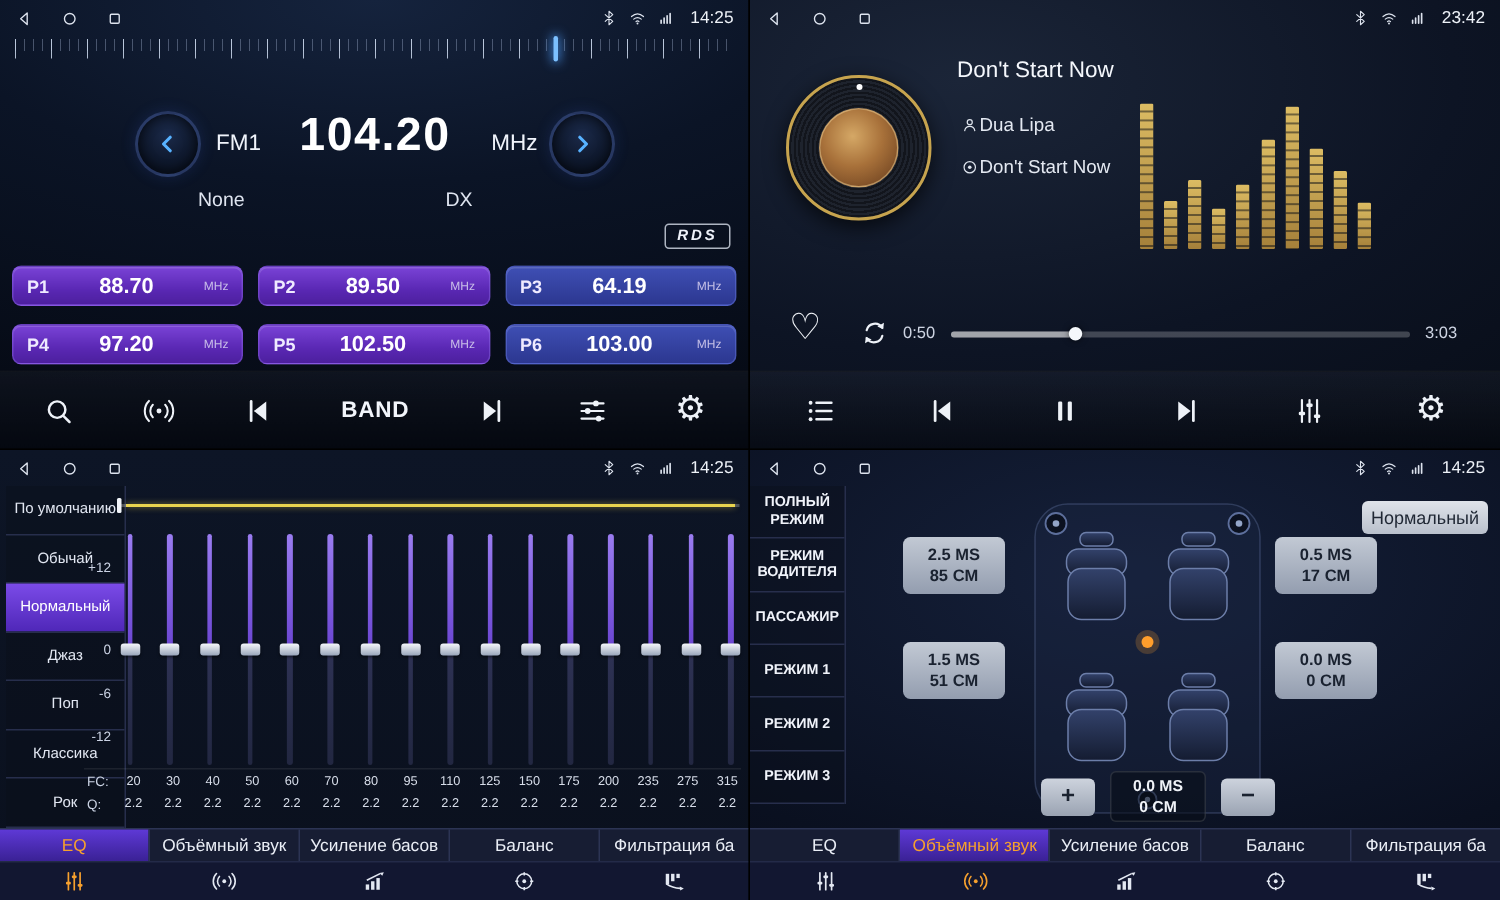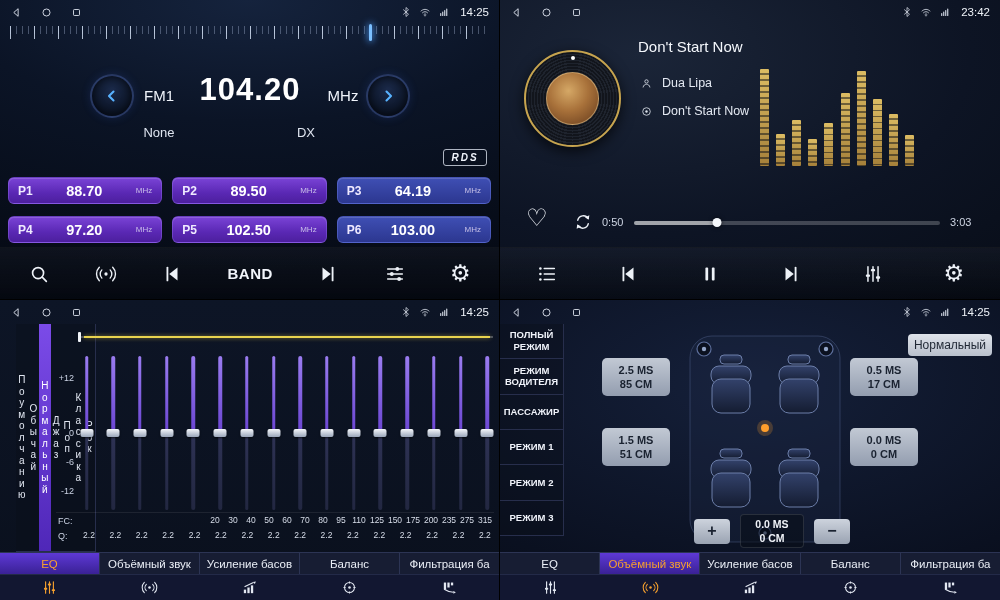--- a/index.html
+++ b/index.html
@@ -24,73 +24,73 @@
  background:repeating-linear-gradient(90deg,rgba(205,218,238,.85) 0 1px,transparent 1px 24px),repeating-linear-gradient(90deg,rgba(160,175,205,.4) 0 1px,transparent 1px 6px);
  background-size:100% 13px,100% 8px;background-repeat:no-repeat}
 .ruler-labels{position:absolute;left:12px;right:40px;top:41px;display:flex;justify-content:space-between;font-size:9px;color:#c5cede}
 .pointer{position:absolute;top:24px;width:3px;height:17px;background:#7cc0ff;border-radius:2px;box-shadow:0 0 7px 1px rgba(80,160,255,.85)}
 .nav-circle{position:absolute;width:44px;height:44px;border-radius:50%;border:2px solid rgba(95,125,215,.35);background:radial-gradient(circle at 50% 35%,#1b2a4a,#0a1222 72%);box-shadow:inset 0 0 8px rgba(0,0,0,.6),0 0 10px rgba(50,90,200,.2);display:flex;align-items:center;justify-content:center}
 .ncl{left:90px;top:74px}.ncr{left:366px;top:74px}
 .ch{width:18px;height:18px;color:#58b2ff}
 .band-label{position:absolute;left:132px;top:87px;width:54px;text-align:center;font-size:15px;color:#f0f4fb}
 .freq-big{position:absolute;left:184px;top:72px;width:132px;text-align:center;font-size:31px;font-weight:bold;letter-spacing:1px}
 .unit-label{position:absolute;left:320px;top:87px;width:46px;text-align:center;font-size:15px;color:#f0f4fb}
-.none-label{position:absolute;left:132px;top:125px;width:54px;text-align:center;font-size:13px;color:#dfe5f0}
+.none-label{position:absolute;left:132px;top:125px;width:54px;font-size:13px;color:#dfe5f0}
 .dx-label{position:absolute;left:286px;top:125px;width:40px;text-align:center;font-size:13px;color:#dfe5f0}
 .rds-badge{position:absolute;left:443px;top:149px;width:44px;height:17px;border:1px solid rgba(230,236,248,.75);border-radius:3px;font-size:10px;font-weight:bold;font-style:italic;letter-spacing:2px;display:flex;align-items:center;justify-content:center;color:#eef2fa}
 .preset-grid{position:absolute;left:8px;right:8px;top:177px;display:grid;grid-template-columns:repeat(3,1fr);grid-auto-rows:27px;column-gap:10px;row-gap:12px}
 .preset{border-radius:6px;padding:0 9px;display:flex;align-items:center;justify-content:space-between;background:linear-gradient(180deg,#7a43d6 0%,#5a28b4 60%,#4c1f9e 100%);border:1px solid rgba(165,135,255,.3);box-shadow:inset 0 1px 0 rgba(255,255,255,.15)}
 .preset.alt{background:linear-gradient(180deg,#3f4fb4 0%,#2c3790 100%);border-color:rgba(130,150,255,.3)}
 .p-label{font-size:12px;font-weight:bold;color:#efeaff}
 .p-freq{font-size:14.5px;font-weight:bold}
 .p-unit{font-size:8px;color:#d4cdee;opacity:.9}
 .toolbar{position:absolute;left:0;right:0;bottom:0;height:52px;display:flex;align-items:center;justify-content:space-around;background:linear-gradient(180deg,rgba(255,255,255,.03),rgba(0,0,0,.28));border-top:1px solid rgba(255,255,255,.05);padding:0 6px}
 .tb{width:22px;height:22px;color:#eef2f8}
 .band-btn{font-size:15px;font-weight:bold;letter-spacing:.5px;color:#f2f5fb}
 .gear{font-family:"DejaVu Sans",sans-serif;font-size:23px;line-height:1;color:#eef2f8}
 
 .vinyl{position:absolute;left:24px;top:50px;width:97px;height:97px;border-radius:50%;background:repeating-radial-gradient(circle at 50% 50%,#12151c 0 1.5px,#1e232d 1.5px 3px);border:2px solid #c7a44e;box-shadow:0 4px 14px rgba(0,0,0,.7)}
 .vinyl-label{position:absolute;inset:20px;border-radius:50%;background:radial-gradient(circle at 42% 35%,#d5a866 0%,#a8713a 45%,#63391b 100%);border:1px solid rgba(240,210,150,.5)}
 .vinyl-dot{position:absolute;left:50%;top:4px;width:4px;height:4px;margin-left:-2px;border-radius:50%;background:#fff}
 .song-title{position:absolute;left:138px;top:38px;font-size:15px;color:#f4f7fc}
-.meta-row{position:absolute;left:140px;display:flex;align-items:center;gap:9px;font-size:12.5px;color:#e4e9f2}
+.meta-row{position:absolute;left:140px;display:flex;align-items:center;font-size:12.5px;color:#e4e9f2}
 .artist-row{top:76px}.track-row{top:104px}
 .mi{width:13px;height:13px;color:#dfe5ee}
 .spectrum{position:absolute;left:260px;top:58px;width:154px;height:108px;display:flex;align-items:flex-end;justify-content:space-between}
 .sbar{width:9px;border-radius:1px;background-image:repeating-linear-gradient(180deg,rgba(8,12,20,0) 0 4.5px,rgba(8,12,20,.5) 4.5px 6px),linear-gradient(180deg,#dcbc63,#a5803a)}
 .heart-btn{position:absolute;left:26px;top:206px;font-family:"DejaVu Sans",sans-serif;font-size:24px;line-height:1;color:#f2f5fa}
 .repeat-btn{position:absolute;left:72px;top:211px}
 .repeat-btn svg{width:22px;height:22px;color:#eef2f8}
 .elapsed{position:absolute;left:102px;top:216px;font-size:11px;color:#cdd4e2}
 .ptrack{position:absolute;left:134px;top:221px;width:306px;height:3.5px;background:rgba(255,255,255,.22);border-radius:2px}
 .progress-fill{position:absolute;left:0;top:0;height:100%;background:rgba(255,255,255,.5);border-radius:2px}
 .progress-knob{position:absolute;top:-3px;width:9px;height:9px;border-radius:50%;background:#f4f7fb;transform:translateX(-50%);box-shadow:0 0 4px rgba(0,0,0,.6)}
 .duration{position:absolute;left:450px;top:216px;font-size:11px;color:#cdd4e2}
 
-.sb{position:absolute;left:16px;top:24px;bottom:48px;width:80px;border-right:1px solid #272e4c;display:flex;background:rgba(10,14,26,.4)}
+.sb{position:absolute;left:4px;top:24px;bottom:48px;width:80px;border-right:1px solid #272e4c;display:flex;flex-direction:column;background:rgba(10,14,26,.4)}
 .sb-item{flex:1;display:flex;align-items:center;justify-content:center;text-align:center;font-size:10px;line-height:1.15;color:#e2e7f2;border-bottom:1px solid #272e4c;padding:1px 2px;word-break:break-word}
 .sb-item.active{background:linear-gradient(180deg,#7b4be8,#4f27b8);color:#fff}
 .master{position:absolute;left:78px;right:6px;top:31px;height:12px}
 .master:before{content:"";position:absolute;left:0;right:0;top:5px;height:1.5px;background:rgba(255,255,255,.25)}
 .master-line{position:absolute;left:6px;right:3px;top:5px;height:2px;background:#e9d44f;box-shadow:0 0 4px rgba(233,212,79,.6)}
 .master-handle{position:absolute;left:0;top:1px;width:3px;height:10px;background:#f0f3f8;border-radius:1px}
 .eq-scale{position:absolute;left:54px;top:56px;width:24px;height:154px}
 .eq-scale span{position:absolute;right:4px;font-size:9px;color:#cbd3e4}
 .eq-scale span:nth-child(1){top:17px}
 .eq-scale span:nth-child(2){top:72px}
 .eq-scale span:nth-child(3){top:101px}
 .eq-scale span:nth-child(4){top:130px}
 .eq-bands{position:absolute;left:80px;right:5px;top:56px;height:154px;display:flex;justify-content:space-between}
 .band{position:relative;width:13px;height:100%}
 .btrack{position:absolute;left:50%;transform:translateX(-50%);top:0;bottom:0;width:3.5px;border-radius:2px;background:linear-gradient(180deg,#9a7cf0 0%,#6b46d2 49%,#2e3254 51%,#222741 100%)}
 .bknob{position:absolute;left:50%;transform:translateX(-50%);width:13px;height:8px;border-radius:2px;background:linear-gradient(180deg,#f5f7fb,#9aa6ba);box-shadow:0 1px 2px rgba(0,0,0,.6)}
 .fc-sep{position:absolute;left:56px;right:5px;top:212px;border-top:1px solid rgba(255,255,255,.08)}
 .fc-lab{position:absolute;left:58px;top:216px;font-size:9px;color:#cbd3e4}
 .q-lab{position:absolute;left:58px;top:231px;font-size:9px;color:#cbd3e4}
-.fc-row{position:absolute;left:80px;right:5px;top:215px;display:flex;justify-content:flex-end}
+.fc-row{position:absolute;left:80px;right:5px;top:215px;display:flex;justify-content:space-between}
 .q-row{position:absolute;left:80px;right:5px;top:230px;display:flex;justify-content:space-between}
 .fc-row span,.q-row span{width:18px;text-align:center;font-size:8.5px;color:#d7dde9}
 
 .tabbar{position:absolute;left:0;right:0;bottom:0;height:48px;z-index:4}
 .tabs{display:flex;height:22px;background:#171d33;border-top:1px solid #2c3454}
 .tab{flex:1;display:flex;align-items:center;justify-content:center;font-size:11.5px;color:#eaeef6;border-right:1px solid #2c3454;white-space:nowrap;overflow:hidden;padding:0 6px}
 .tab:last-child{border-right:none}
 .tab.active{background:linear-gradient(180deg,#5e39d6,#3a2195);color:#f6a02e}
 .ticons{display:flex;height:26px;background:#121731;border-top:1px solid #232a48}
 .ticon{flex:1;display:flex;align-items:center;justify-content:center;color:#e3e8f2}

